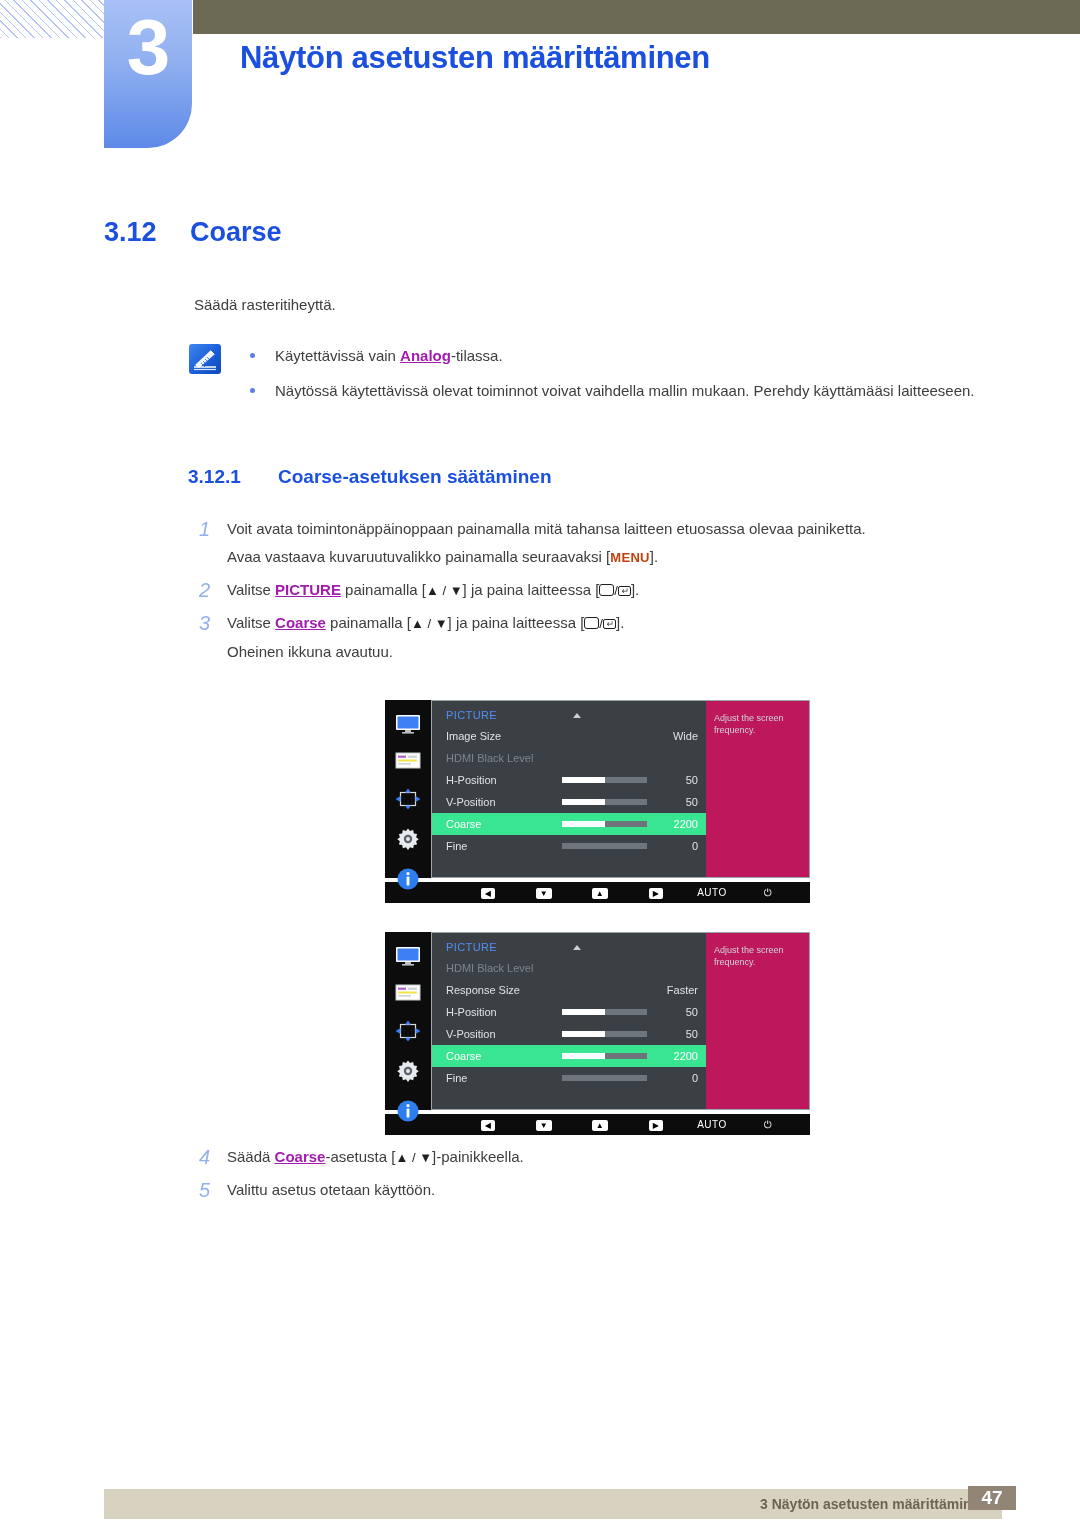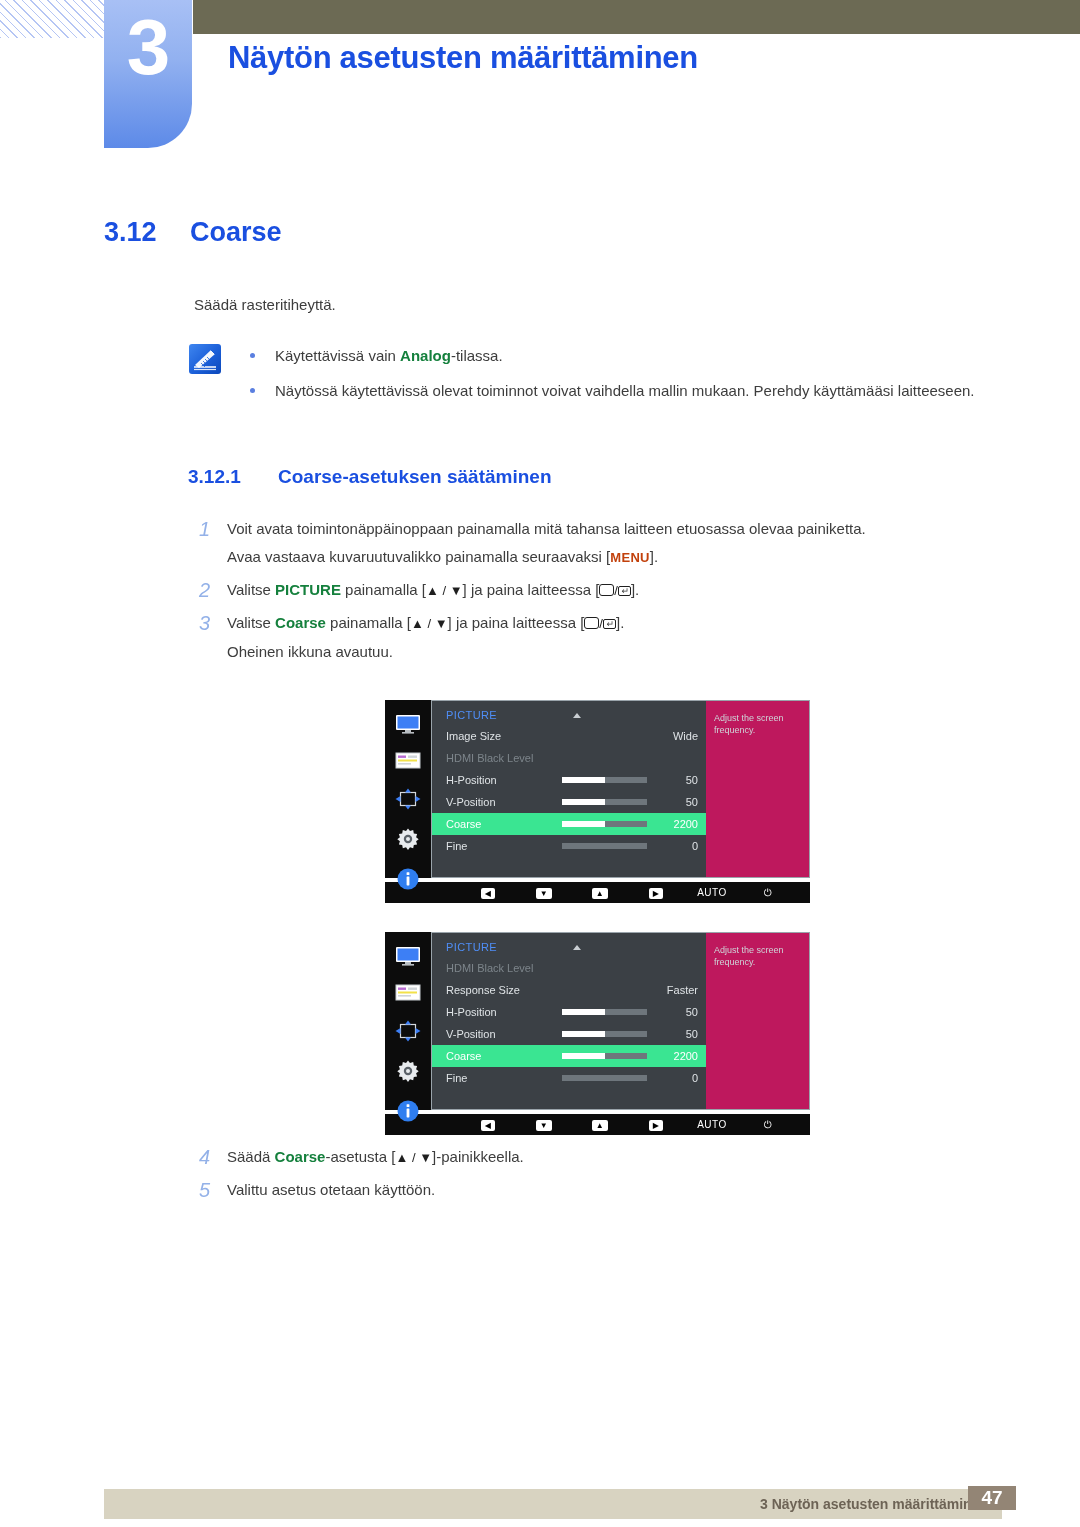--- a/index.html
+++ b/index.html
@@ -47,21 +47,21 @@
     width: 88px;
     text-align: center;
     font-size: 78px;
     font-weight: 700;
     color: #ffffff;
     line-height: 1;
     letter-spacing: -1px;
   }
   .chap-title {
     position: absolute;
-    left: 228px; top: 40px;
+    left: 240px; top: 40px;
     font-size: 31px;
     font-weight: 700;
     color: #1a4fe0;
     letter-spacing: -0.3px;
     white-space: nowrap;
   }
 
   
   .sec-head {
     position: absolute;
@@ -105,21 +105,21 @@
     padding-left: 28px;
   }
   .bullet-row::before {
     content: "";
     position: absolute;
     left: 3px; top: 10px;
     width: 5px; height: 5px;
     border-radius: 50%;
     background: #5a7fe0;
   }
-  .hl-orange { color: #15803d; font-weight: 700; }
+  .hl-orange { color: #a21caf; font-weight: 700; text-decoration: underline; }
 
   
   .sub-head {
     position: absolute;
     left: 188px; top: 466px;
     font-size: 19px;
     font-weight: 700;
     color: #1a4fe0;
     white-space: nowrap;
   }

